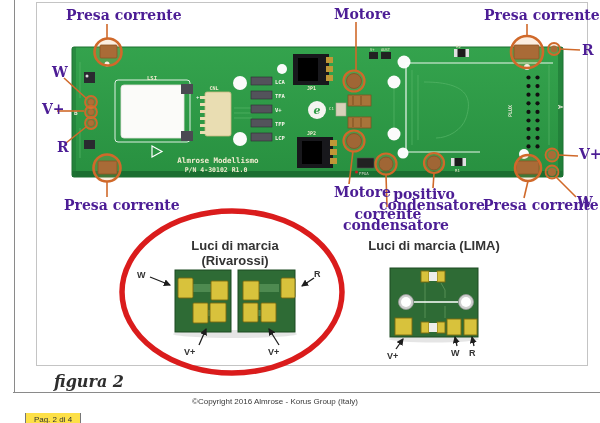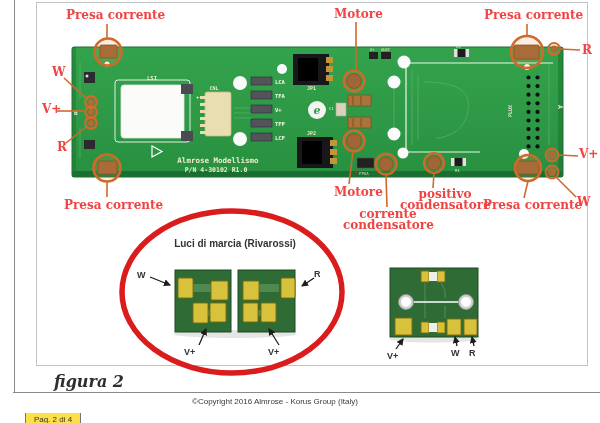--- a/index.html
+++ b/index.html
@@ -1,23 +1,23 @@
 <!DOCTYPE html>
 <html><head>
 <meta charset="utf-8">
 <style>
   html,body{margin:0;padding:0;background:#fff;width:600px;height:423px;overflow:hidden;}
   .page{position:relative;width:600px;height:423px;background:#fff;font-family:"Liberation Sans",sans-serif;}
   .left-rule{position:absolute;left:14px;top:0;width:1px;height:393px;background:#8a8a8a;}
   .figure-box{position:absolute;left:36px;top:2px;width:550px;height:362px;border:1px solid #c4c4c4;background:#fff;}
   .fig-svg{position:absolute;left:0;top:0;}
-  .ann{position:absolute;font-family:"DejaVu Serif",serif;font-weight:700;font-size:12px;color:#ef4444;white-space:nowrap;line-height:12px;}
+  .ann{position:absolute;font-family:"DejaVu Serif",serif;font-weight:700;font-size:14px;color:#4c1d95;white-space:nowrap;line-height:12px;}
   .ann.two-line{text-align:center;white-space:normal;line-height:11px;}
   .fig-label{position:absolute;font-family:"Liberation Sans",sans-serif;font-weight:700;font-size:9px;color:#333;white-space:nowrap;}
-  .fig-title{position:absolute;font-family:"Liberation Sans",sans-serif;font-weight:700;font-size:10px;color:#333;text-align:center;width:140px;}
+  .fig-title{position:absolute;font-family:"Liberation Sans",sans-serif;font-weight:700;font-size:13px;color:#333;text-align:center;width:140px;}
   .caption{position:absolute;left:54px;top:372px;font-family:"DejaVu Serif",serif;font-style:italic;font-weight:700;font-size:16px;color:#2e2e2e;}
   .footer-rule{position:absolute;left:13px;top:392px;width:587px;height:1px;background:#8a8a8a;}
   .page-tab{position:absolute;left:25px;top:413px;width:54px;height:13px;background:#fde047;border:1px solid #777;border-top:none;border-radius:0 0 5px 5px;font-size:8px;color:#333;text-align:center;padding-top:2px;}
   .copyright{position:absolute;left:130px;top:397px;width:290px;text-align:center;font-size:8px;color:#3a3a3a;}
 </style>
 </head>
 <body>
 
 <div class="page">
   <div class="left-rule"></div>
@@ -300,33 +300,34 @@
 
   <div class="ann" style="left:66px;top:9px;">Presa corrente</div>
   <div class="ann" style="left:334px;top:8px;">Motore</div>
   <div class="ann" style="left:484px;top:9px;">Presa corrente</div>
   <div class="ann" style="left:582px;top:44px;">R</div>
   <div class="ann" style="left:52px;top:66px;">W</div>
   <div class="ann" style="left:42px;top:103px;">V+</div>
   <div class="ann" style="left:57px;top:141px;">R</div>
   <div class="ann" style="left:64px;top:199px;">Presa corrente</div>
   <div class="ann" style="left:334px;top:186px;">Motore</div>
-  <div class="ann two-line" style="left:400px;top:189px;width:90px;text-align:center;">
+  <div class="ann two-line" style="left:379px;top:189px;width:90px;text-align:center;">
     <div>positivo</div>
     <div>condensatore</div>
   </div>
   <div class="ann two-line" style="left:343px;top:209px;width:90px;">
     <div>corrente</div>
     <div>condensatore</div>
   </div>
   <div class="ann" style="left:483px;top:199px;">Presa corrente</div>
   <div class="ann" style="left:579px;top:148px;">V+</div>
   <div class="ann" style="left:577px;top:196px;">W</div>
 
   <div class="fig-title" style="left:165px;top:238px;">Luci di marcia (Rivarossi)</div>
+  <div class="fig-title" style="left:364px;top:238px;">Luci di marcia (LIMA)</div>
   <div class="fig-label" style="left:137px;top:270px;">W</div>
   <div class="fig-label" style="left:314px;top:269px;">R</div>
   <div class="fig-label" style="left:184px;top:347px;">V+</div>
   <div class="fig-label" style="left:268px;top:347px;">V+</div>
   <div class="fig-label" style="left:387px;top:351px;">V+</div>
   <div class="fig-label" style="left:451px;top:348px;">W</div>
   <div class="fig-label" style="left:469px;top:348px;">R</div>
 
   <div class="caption">figura 2</div>
   <div class="footer-rule"></div>

